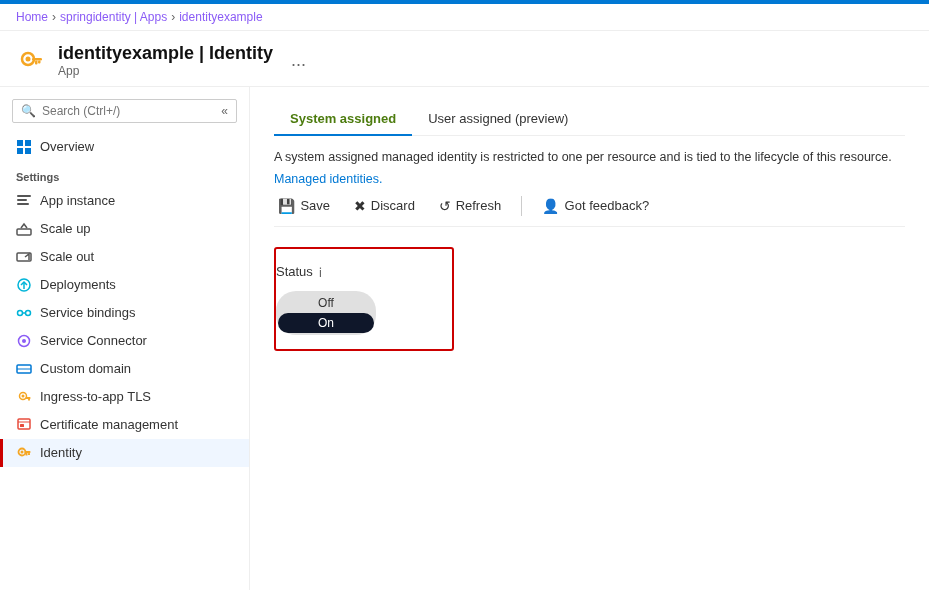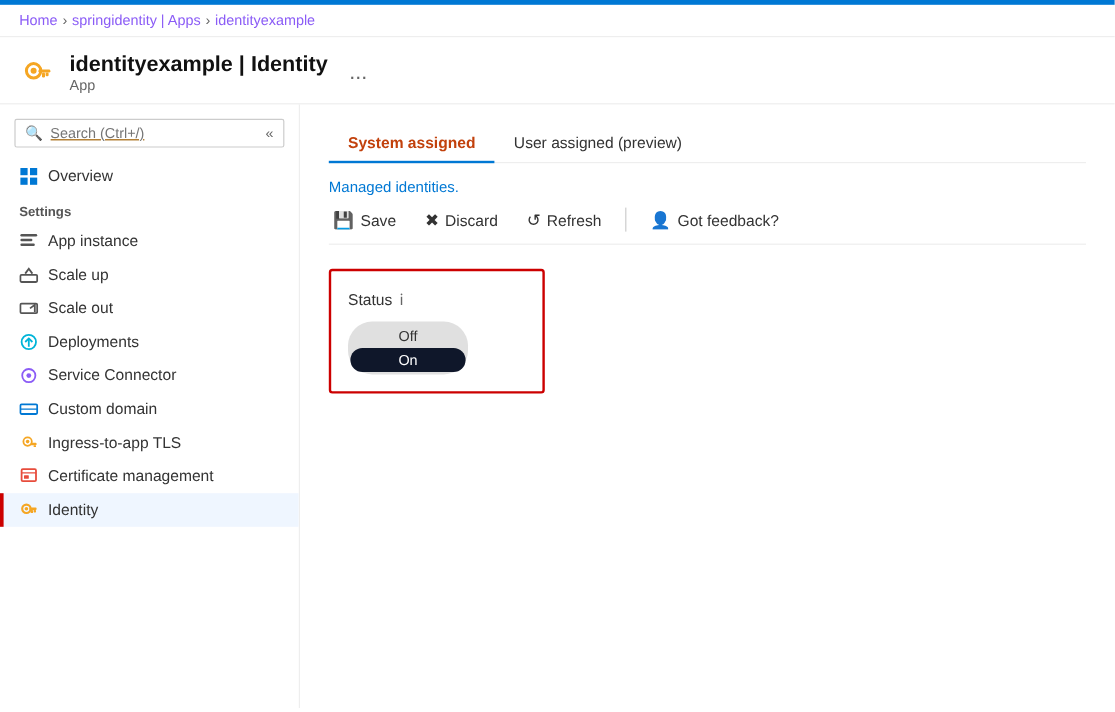--- a/index.html
+++ b/index.html
@@ -79,21 +79,20 @@
       gap: 6px;
       background: #fff;
     }
     .search-box input {
       border: none;
       outline: none;
       font-size: 12px;
       color: #a16207;
       flex: 1;
       background: transparent;
-      text-decoration: underline;
     }
     .search-icon { color: #666; font-size: 12px; }
     .collapse-icon { color: #666; font-size: 12px; cursor: pointer; }
 
     .sidebar-item {
       display: flex;
       align-items: flex-start;
       padding: 6px 12px 6px 16px;
       cursor: pointer;
       gap: 8px;
@@ -138,21 +137,21 @@
     }
     .tab {
       padding: 8px 16px;
       font-size: 13px;
       cursor: pointer;
       color: #333;
       border-bottom: 2px solid transparent;
       margin-bottom: -1px;
     }
     .tab.active {
-      color: #c2410c;
+      color: #4d7c0f;
       border-bottom: 2px solid #0078d4;
       font-weight: 600;
     }
 
     
     .info-text {
       font-size: 12.5px;
       color: #333;
       margin-bottom: 4px;
       line-height: 1.5;
@@ -188,21 +187,21 @@
       width: 1px;
       height: 20px;
       background: #ccc;
     }
     .toolbar-btn .btn-icon { font-size: 14px; }
 
     
     .status-box {
       border: 2px solid #c00;
       border-radius: 3px;
-      padding: 14px 14px;
+      padding: 14px 0;
       display: inline-block;
       min-width: 180px;
     }
     .status-label {
       display: flex;
       align-items: center;
       gap: 6px;
       font-size: 13px;
       font-weight: 500;
       margin-bottom: 10px;
@@ -331,20 +330,30 @@
       <span class="item-icon">
         <svg width="16" height="16" viewBox="0 0 16 16">
             <circle cx="8" cy="8" r="6" fill="none" stroke="#00b4d8" stroke-width="1.5"></circle>
             <polyline points="5,8 8,5 11,8" fill="none" stroke="#00b4d8" stroke-width="1.5"></polyline>
             <line x1="8" y1="5" x2="8" y2="12" stroke="#00b4d8" stroke-width="1.5"></line>
           </svg>
       </span>
       <span>Deployments</span>
     </div>
 
+    <div class="sidebar-item">
+      <span class="item-icon">
+        <svg width="16" height="16" viewBox="0 0 16 16">
+            <circle cx="4" cy="8" r="2.5" fill="none" stroke="#00b4d8" stroke-width="1.5"></circle>
+            <circle cx="12" cy="8" r="2.5" fill="none" stroke="#00b4d8" stroke-width="1.5"></circle>
+            <line x1="6.5" y1="8" x2="9.5" y2="8" stroke="#00b4d8" stroke-width="1.5"></line>
+          </svg>
+      </span>
+      <span>Service bindings</span>
+    </div>
 
     <div class="sidebar-item">
       <span class="item-icon">
         <svg width="16" height="16" viewBox="0 0 16 16">
             <circle cx="8" cy="8" r="5.5" fill="none" stroke="#8b5cf6" stroke-width="1.5"></circle>
             <circle cx="8" cy="8" r="2" fill="#8b5cf6"></circle>
           </svg>
       </span>
       <span>Service Connector</span>
     </div>
@@ -399,20 +408,21 @@
 
   <div class="content">
 
     
     <div class="tabs">
       <div class="tab active">System assigned</div>
       <div class="tab">User assigned (preview)</div>
     </div>
 
     
+    <p class="info-text">A system assigned managed identity is restricted to one per resource and is tied to the lifecycle of this resource.</p>
     <a class="info-link" href="#">Managed identities.</a>
 
     
     <div class="toolbar">
       <button class="toolbar-btn">
         <span class="btn-icon">💾</span>
         <span>Save</span>
       </button>
       <button class="toolbar-btn">
         <span class="btn-icon">✖</span>

